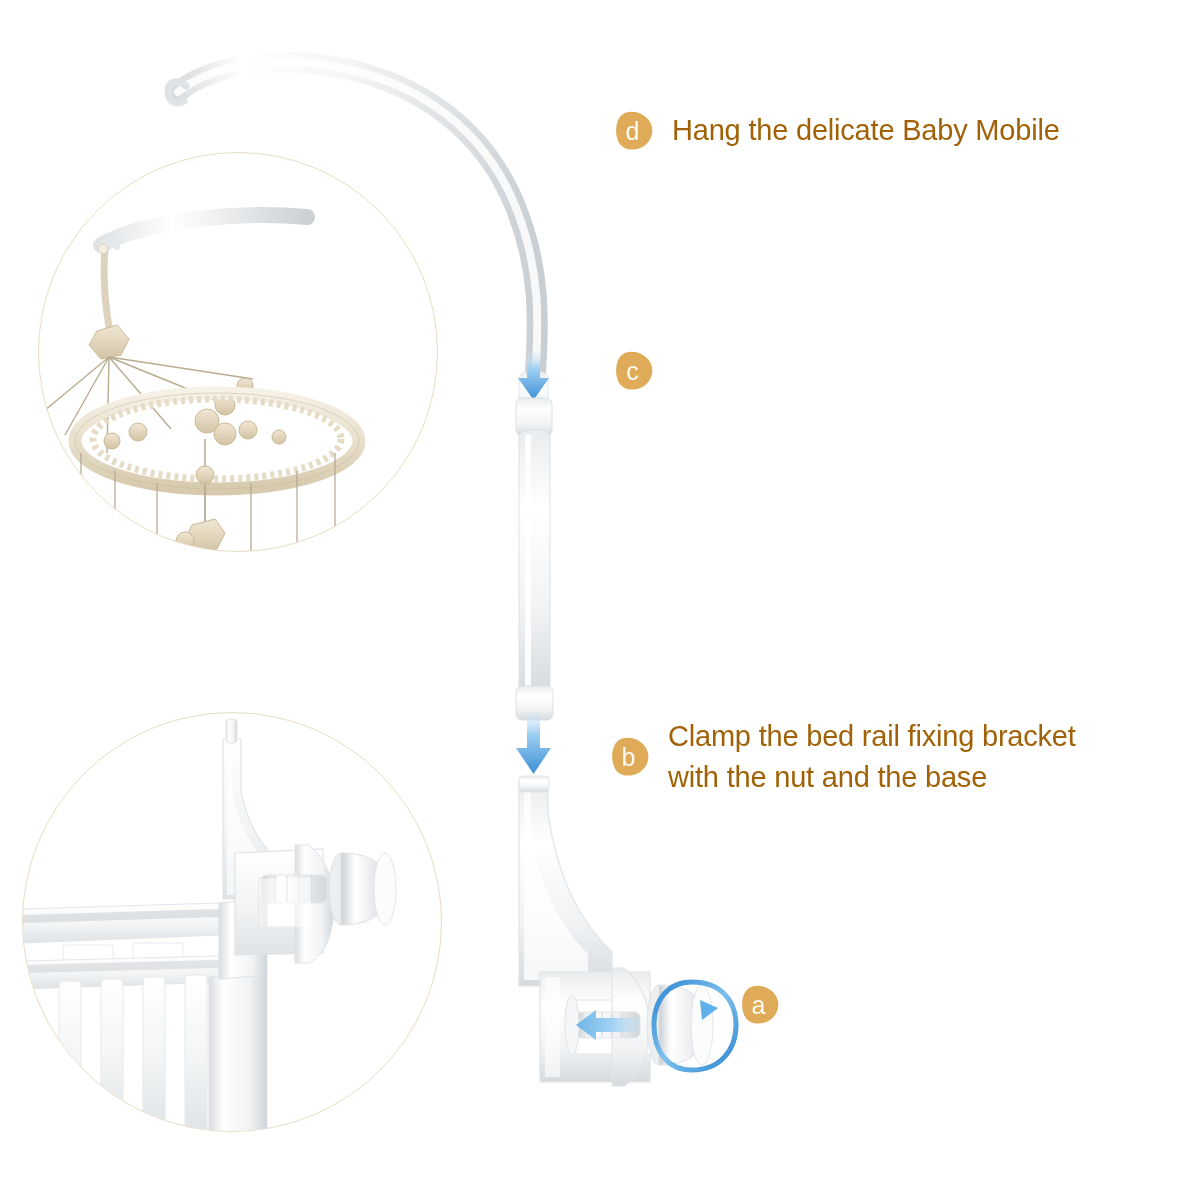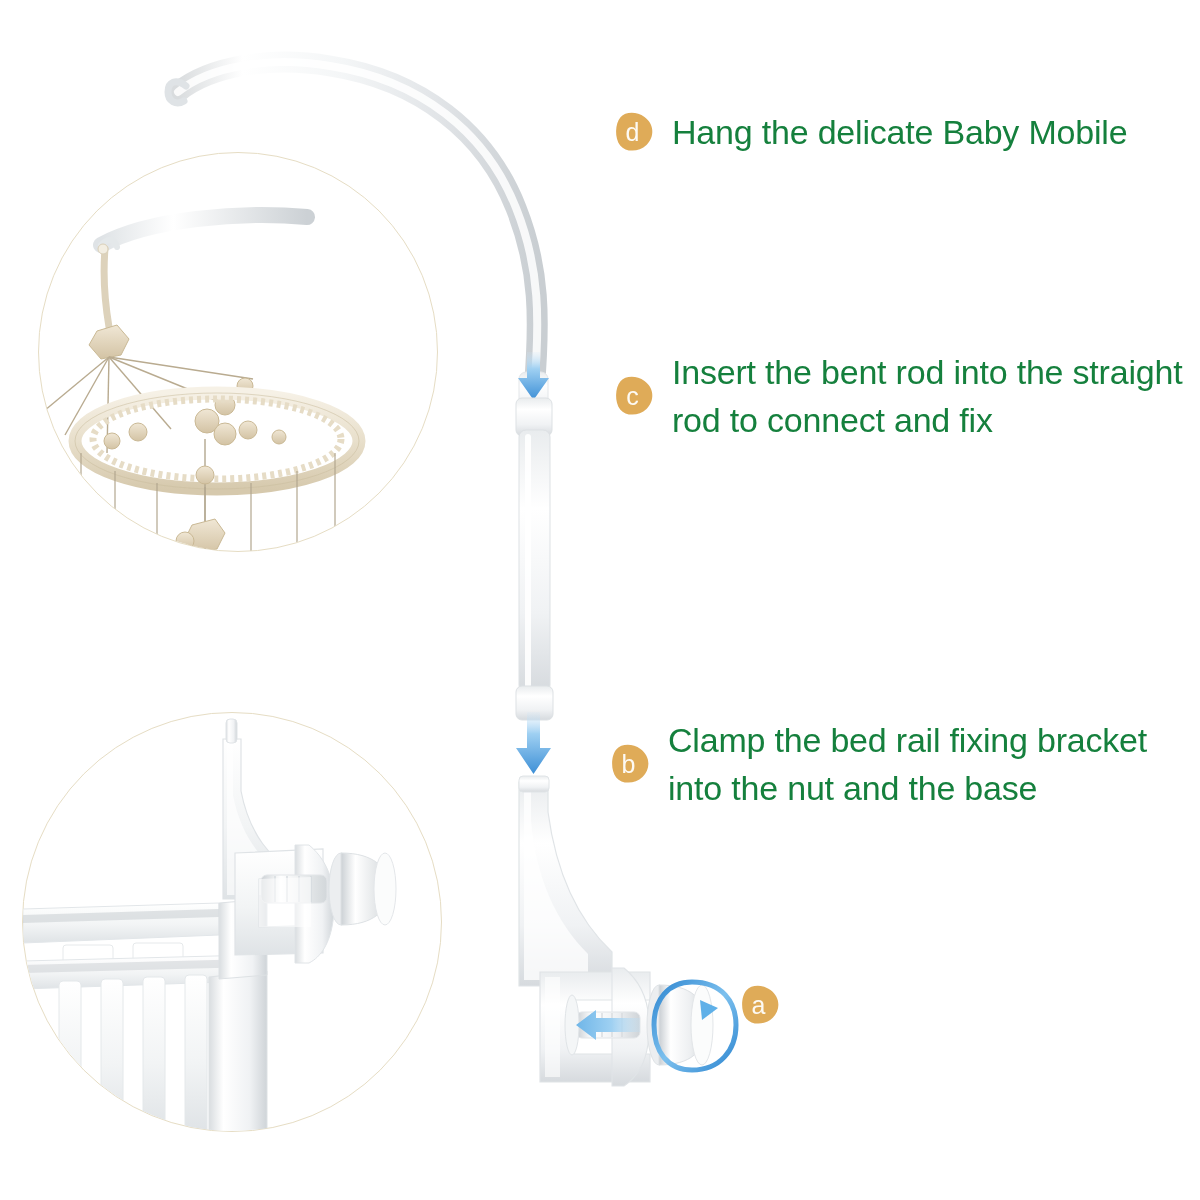--- a/index.html
+++ b/index.html
@@ -17,21 +17,21 @@
   .badge{
     width:46px;height:46px;flex:0 0 46px;position:relative;
   }
   .badge svg{display:block;width:46px;height:46px;}
   .badge .glyph{
     position:absolute;inset:0;display:flex;align-items:center;justify-content:center;
     font-size:25px;color:#fdfaf4;font-weight:400;line-height:1;
     padding-right:5px;letter-spacing:0;
   }
   .step-text{
-    font-size:34px;line-height:1.42;color:#15803d;font-weight:400;
+    font-size:29px;line-height:1.42;color:#a16207;font-weight:400;
     white-space:pre-line;letter-spacing:-0.2px;
   }
 
   #step-d{left:612px;top:108px;}
   #step-c{left:612px;top:348px;}
   #step-c .badge{align-self:center;}
   #step-b{left:608px;top:716px;}
   #step-a{left:738px;top:982px;}
 
   
@@ -312,34 +312,32 @@
   </div>
 
   <div class="step" id="step-c">
     <div class="badge">
       <svg viewBox="0 0 46 46" xmlns="http://www.w3.org/2000/svg" aria-hidden="true">
         <path d="M8.5,8.2 C13.5,2.6 24.5,2.2 32.5,8.0 C42.5,15.2 42.8,28.0 34.5,36.0
                  C27.0,43.2 14.0,43.6 8.2,36.4 C2.4,29.2 3.0,14.2 8.5,8.2 Z" fill="#dfab58"></path>
       </svg>
       <span class="glyph">c</span>
     </div>
-    <div class="step-text">Insert the bent rod into the straight
-rod to connect and fix</div>
   </div>
 
   <div class="step" id="step-b">
     <div class="badge">
       <svg viewBox="0 0 46 46" xmlns="http://www.w3.org/2000/svg" aria-hidden="true">
         <path d="M8.5,8.2 C13.5,2.6 24.5,2.2 32.5,8.0 C42.5,15.2 42.8,28.0 34.5,36.0
                  C27.0,43.2 14.0,43.6 8.2,36.4 C2.4,29.2 3.0,14.2 8.5,8.2 Z" fill="#dfab58"></path>
       </svg>
       <span class="glyph">b</span>
     </div>
     <div class="step-text">Clamp the bed rail fixing bracket
-into the nut and the base</div>
+with the nut and the base</div>
   </div>
 
   <div class="step" id="step-a">
     <div class="badge">
       <svg viewBox="0 0 46 46" xmlns="http://www.w3.org/2000/svg" aria-hidden="true">
         <path d="M8.5,8.2 C13.5,2.6 24.5,2.2 32.5,8.0 C42.5,15.2 42.8,28.0 34.5,36.0
                  C27.0,43.2 14.0,43.6 8.2,36.4 C2.4,29.2 3.0,14.2 8.5,8.2 Z" fill="#dfab58"></path>
       </svg>
       <span class="glyph">a</span>
     </div>

